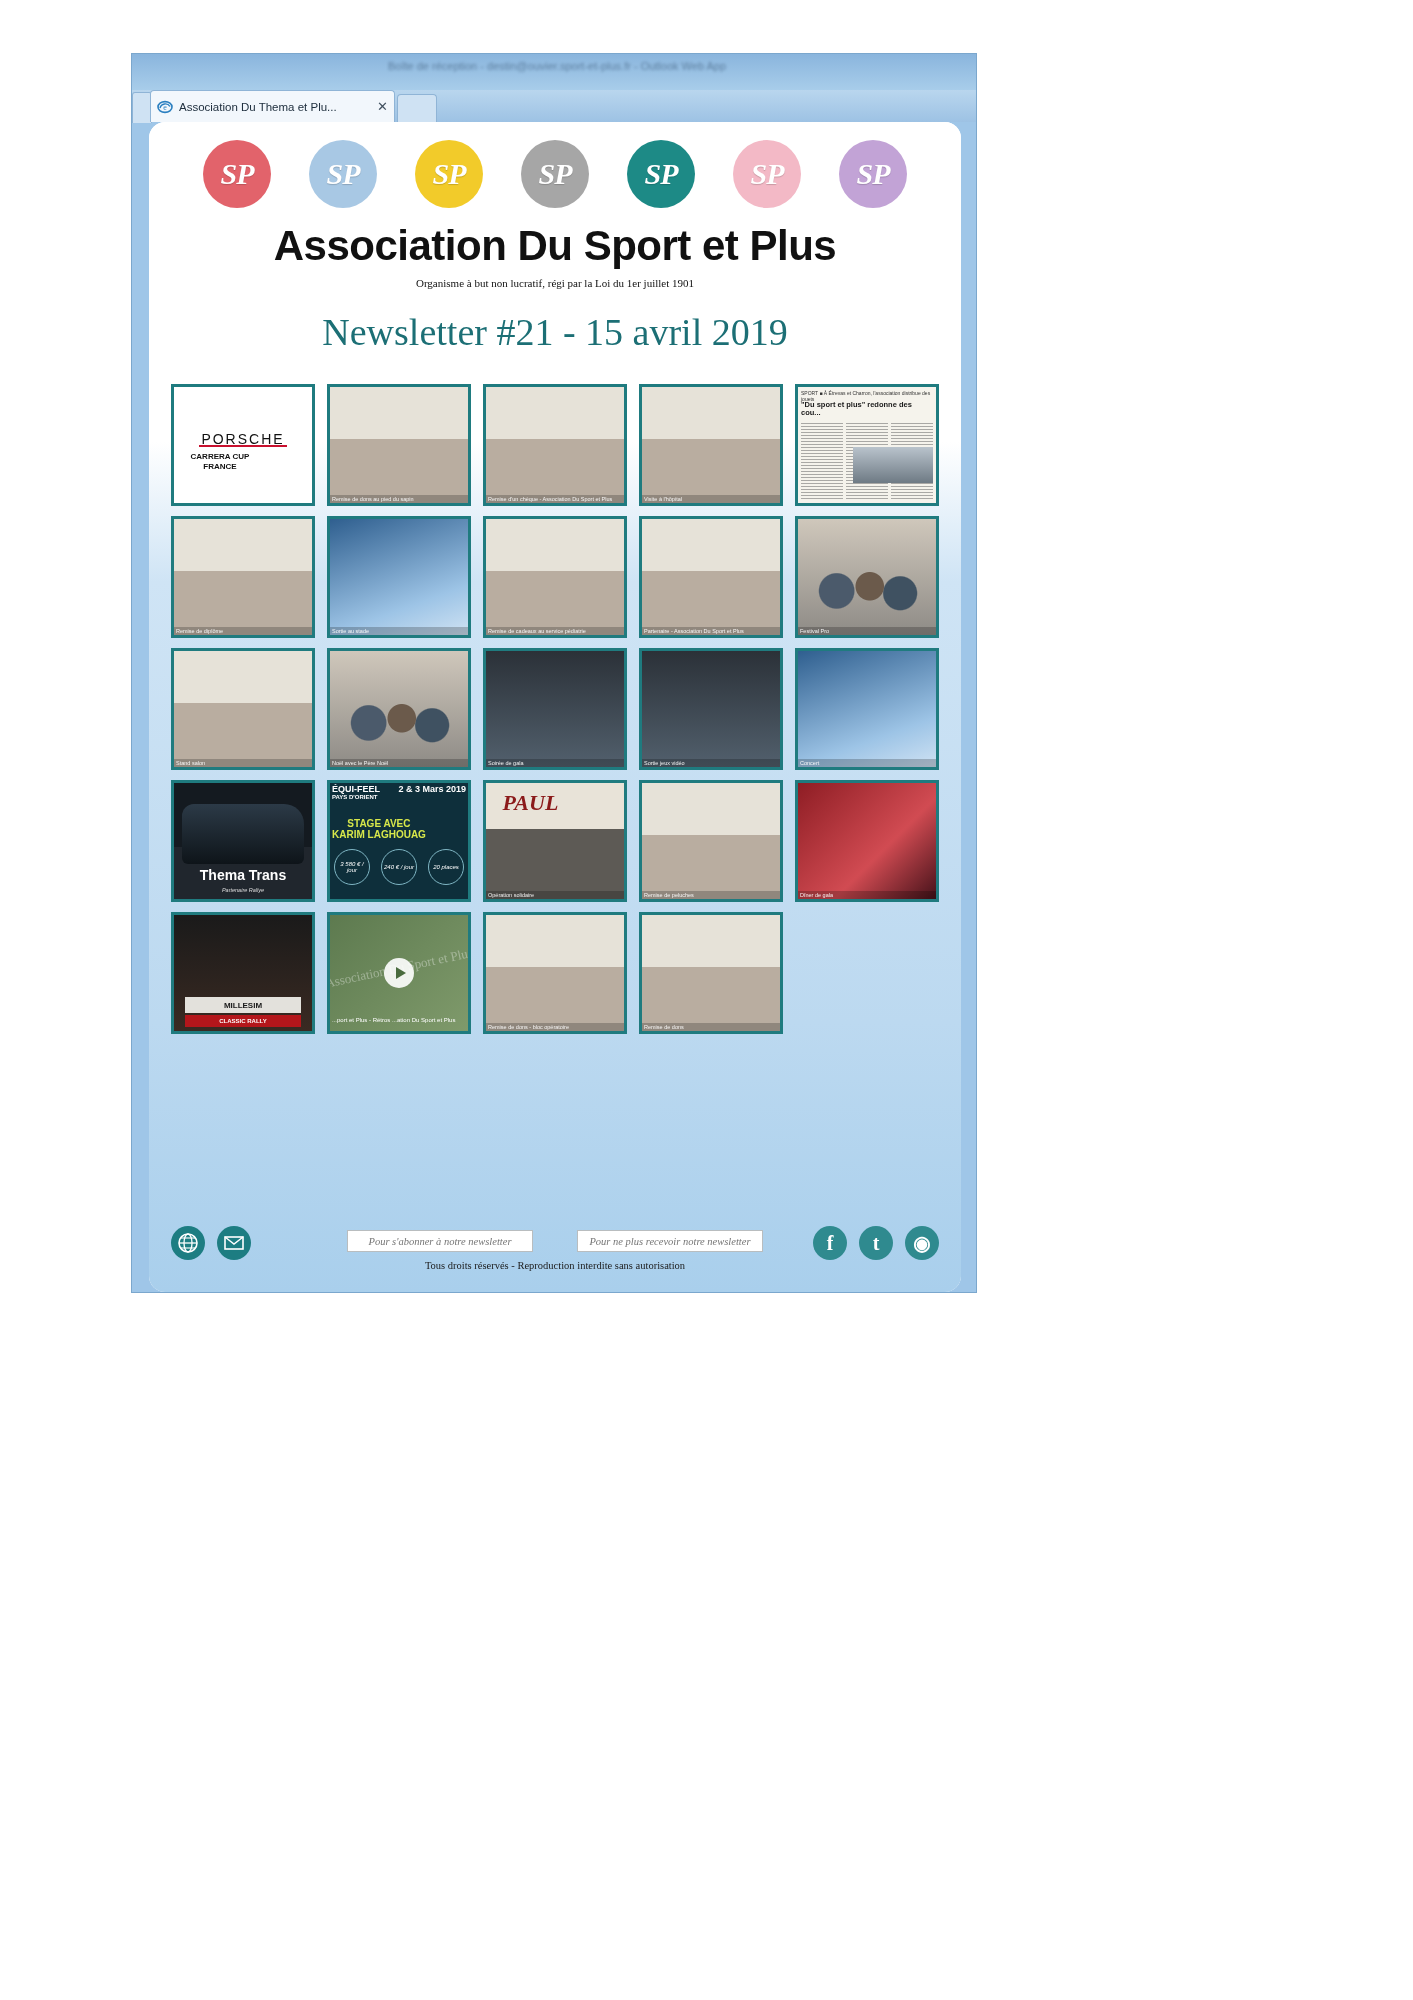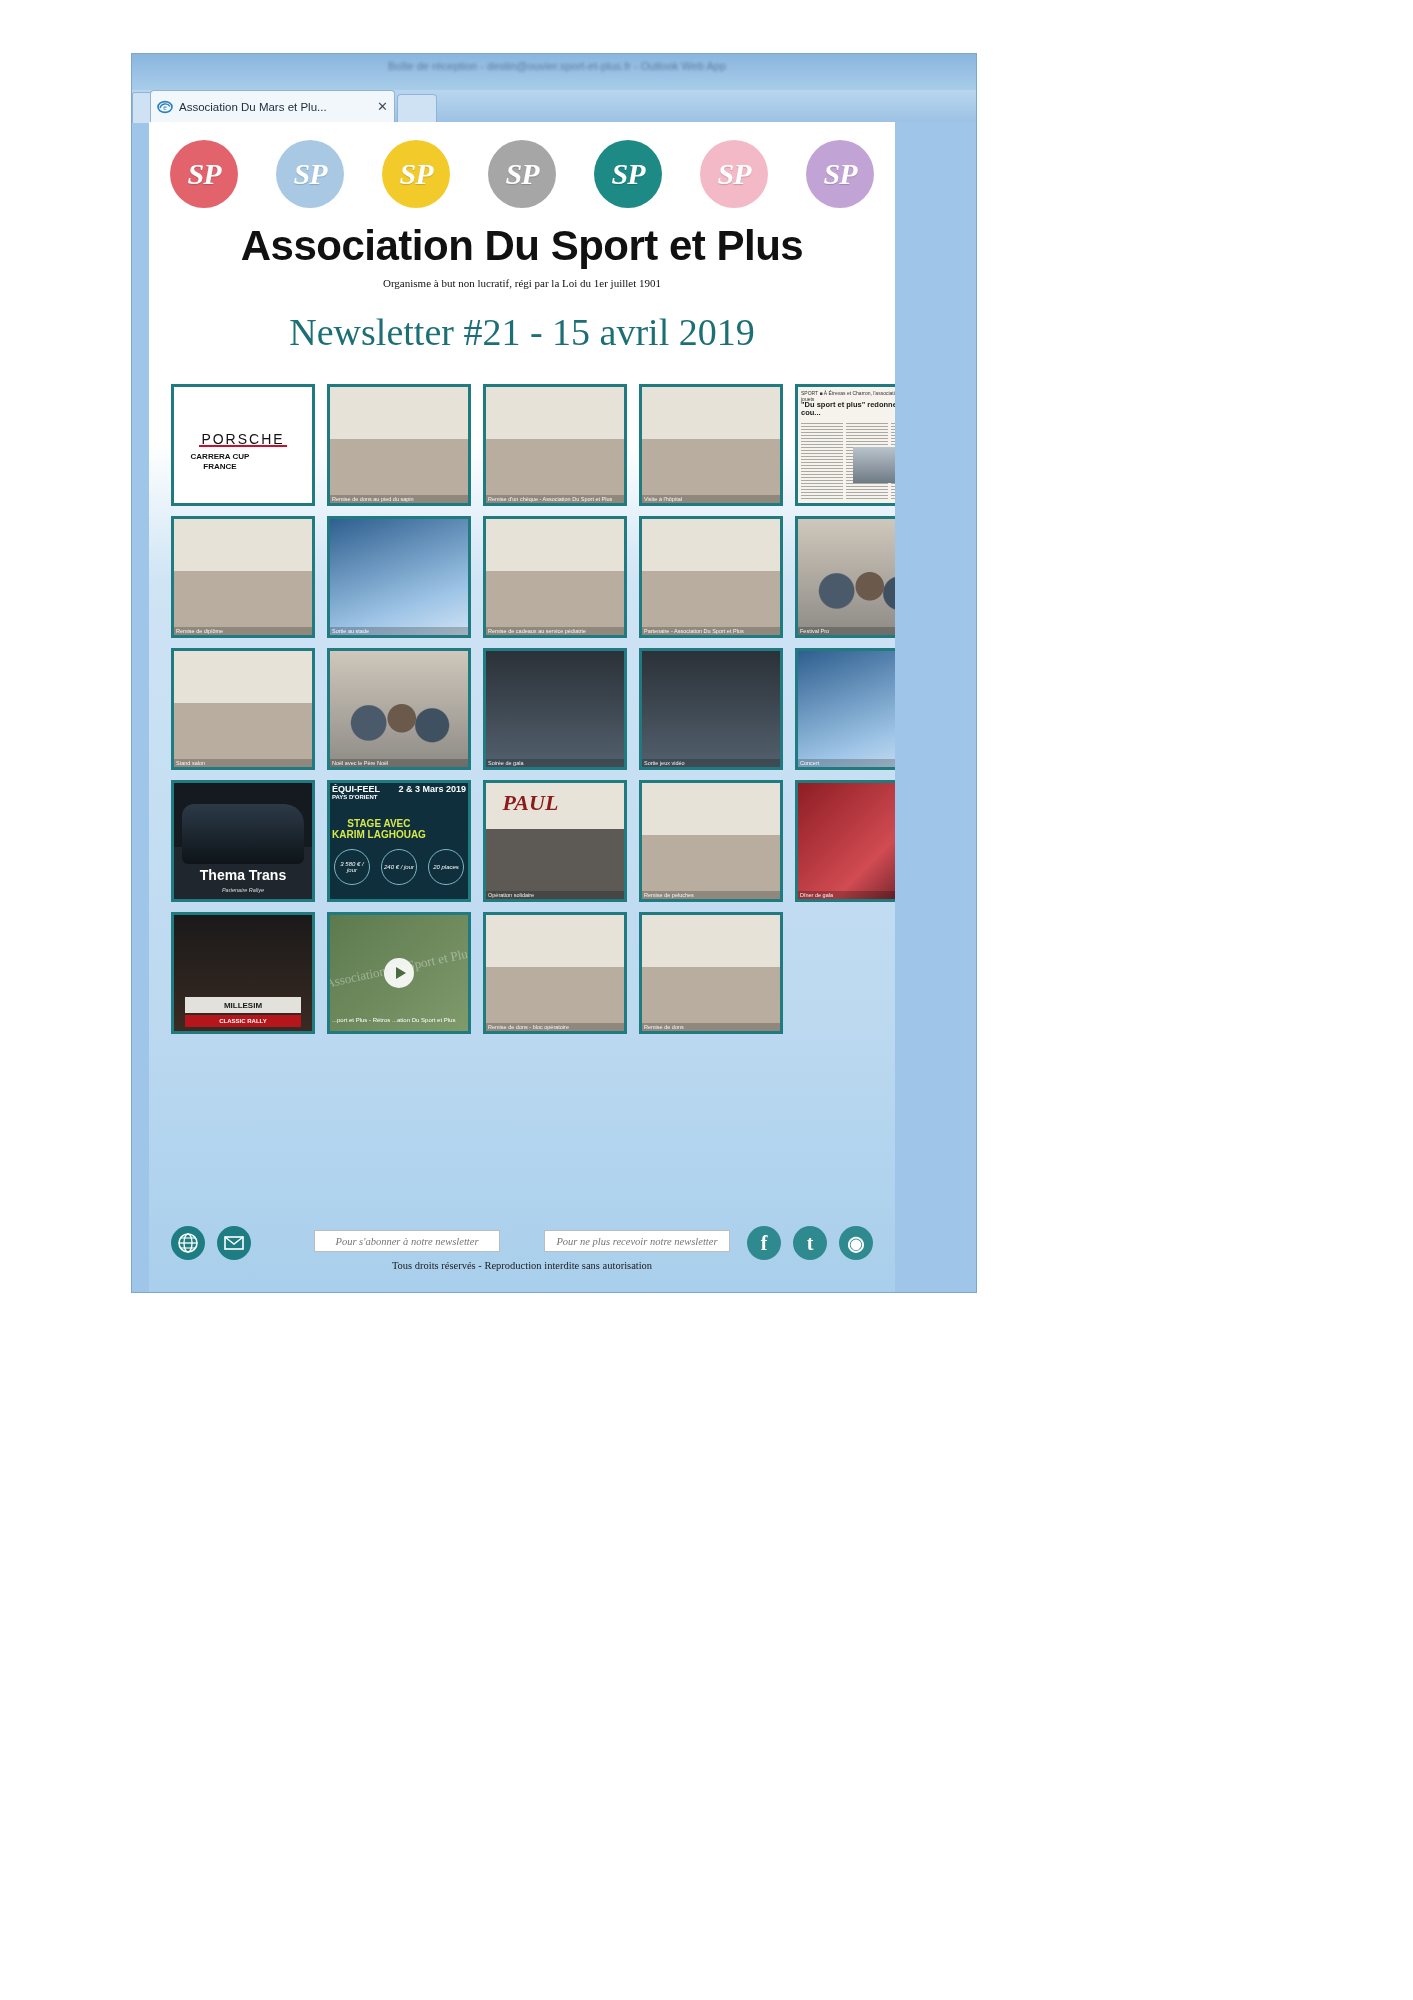--- a/index.html
+++ b/index.html
@@ -110,24 +110,25 @@
     border: 1px solid #8fb4d6;
     border-bottom: none;
     border-radius: 4px 4px 0 0;
   }
 
   
   .viewport {
     position: absolute;
     left: 17px;
     top: 68px;
-    width: 746px;
+    width: 812px;
     height: 1170px;
     background: #ffffff;
     overflow: hidden;
+    border-radius: 16px;
   }
   .nl {
     position: relative;
     width: 100%;
     height: 100%;
     background: linear-gradient(to bottom, #ffffff 0px, #ffffff 320px, #cfe4f5 460px, #bcd9f0 900px, #a9cfec 1170px);
   }
 
   
   .logo-row {
@@ -510,21 +511,21 @@
       <div class="tab-left-stub"></div>
 
       <div class="tab">
         <span class="favicon">
           <svg width="16" height="16" viewBox="0 0 16 16">
             <ellipse cx="8" cy="8" rx="7" ry="5.4" fill="none" stroke="#2a7fc0" stroke-width="1.6"></ellipse>
             <path d="M3 9 A5.5 5.5 0 0 1 13 7.5" fill="none" stroke="#2a7fc0" stroke-width="1.4"></path>
             <text x="8" y="11" font-size="8" fill="#2a7fc0" font-family="Liberation Serif, serif" text-anchor="middle">e</text>
           </svg>
         </span>
-        <span class="tab-title">Association Du Mars et Plu...</span>
+        <span class="tab-title">Association Du Thema et Plu...</span>
         <span class="tab-close">✕</span>
       </div>
 
       <div class="newtab-stub"></div>
     </div>
 
     <div class="viewport">
       <div class="nl">
 
         <div class="logo-row">

